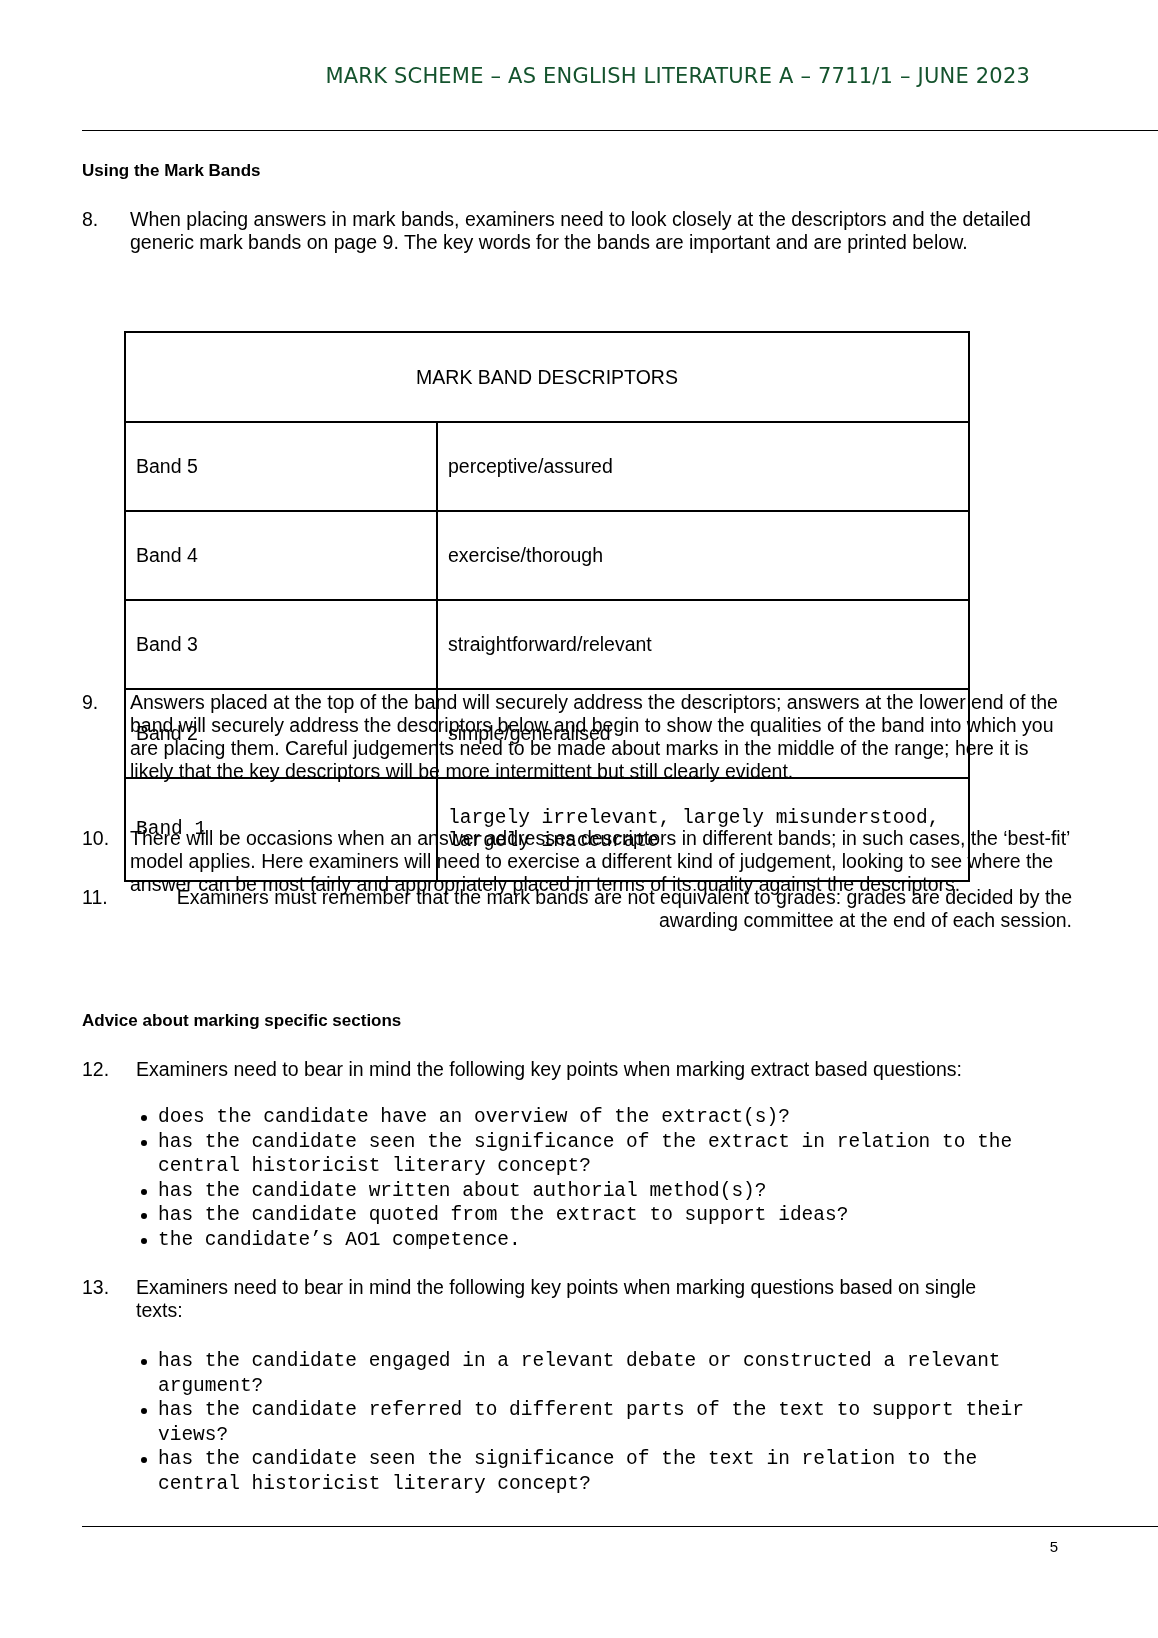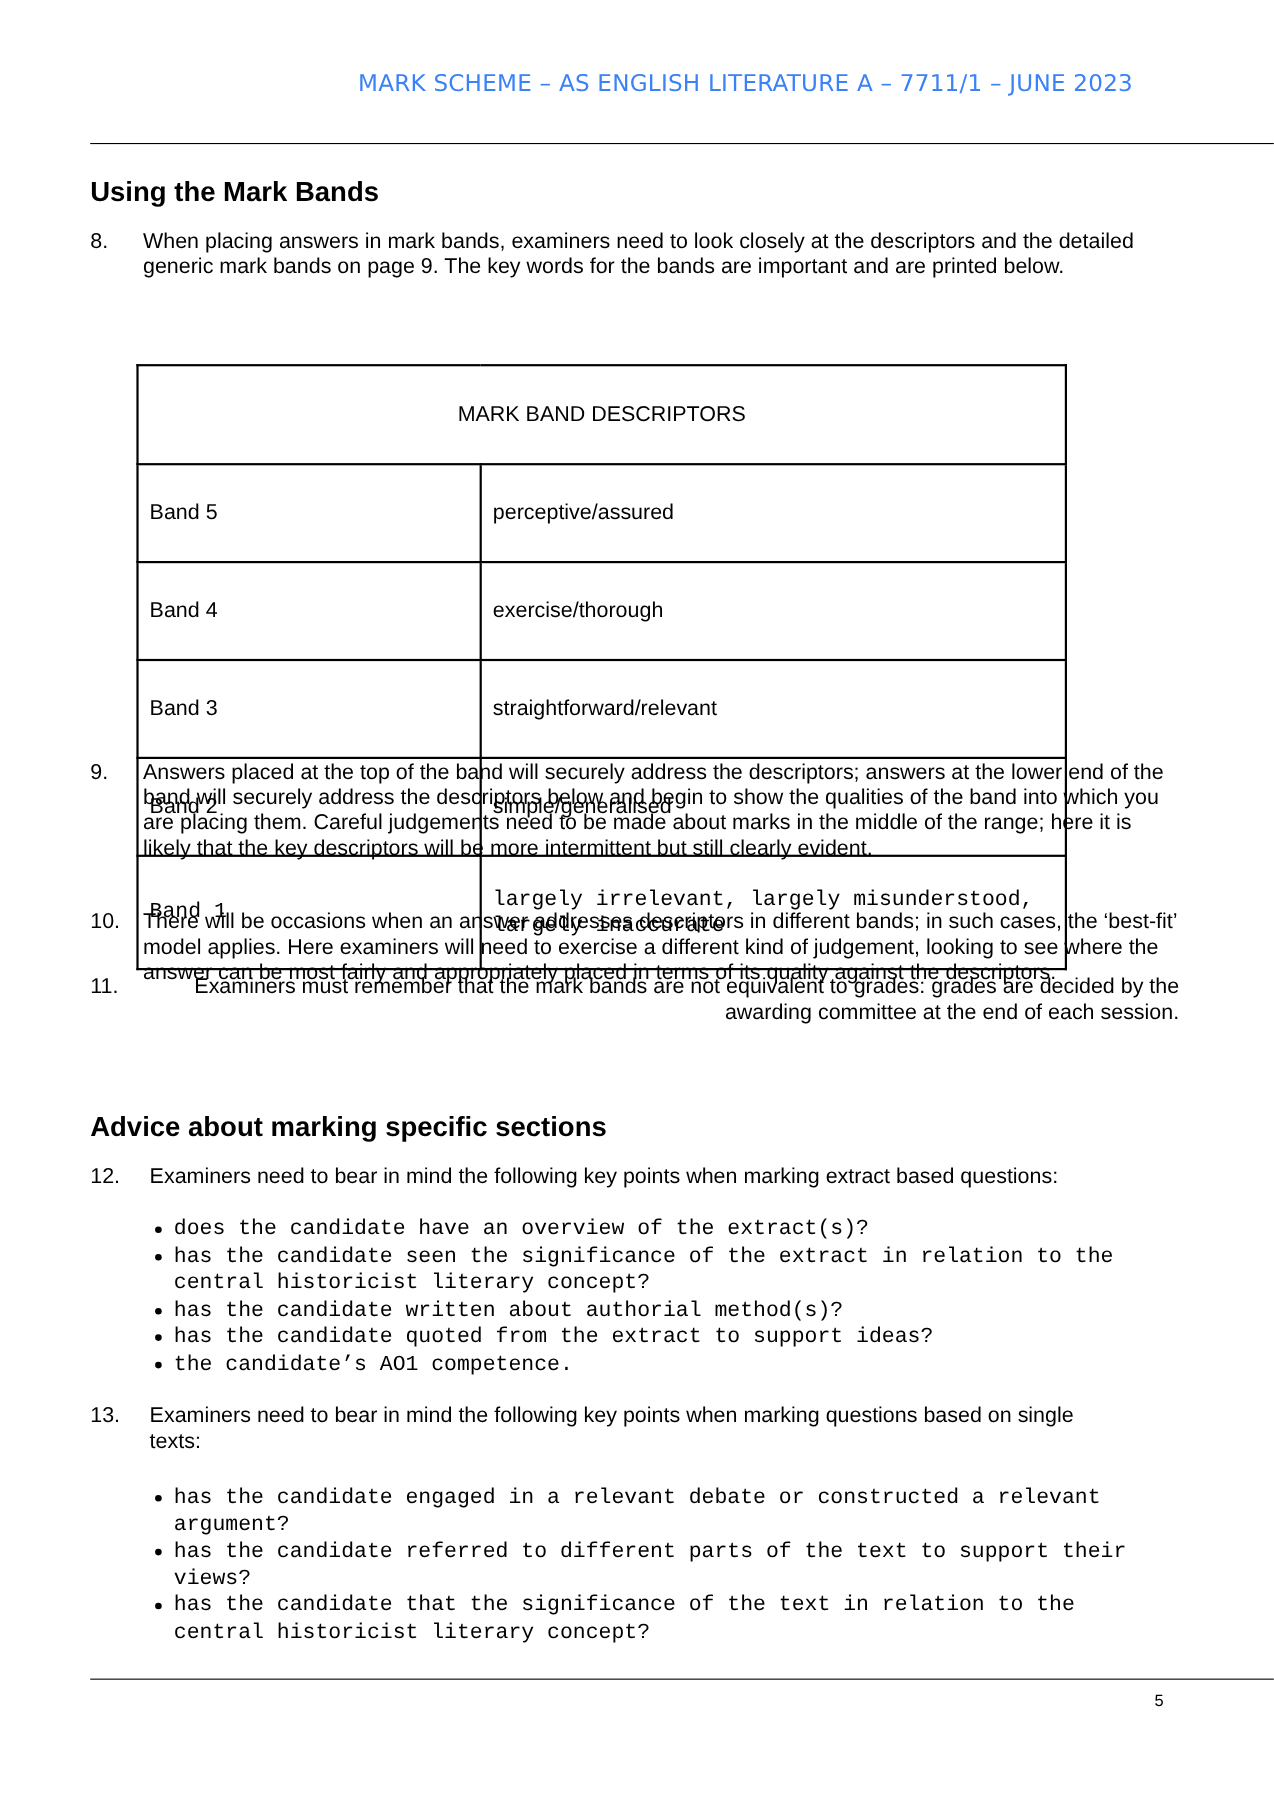--- a/index.html
+++ b/index.html
@@ -13,37 +13,37 @@
       overflow: hidden;
     }
     .header-title {
       position: absolute;
       right: 128px;
       top: 64px;
       font-family: "DejaVu Sans", sans-serif;
       font-size: 21px;
       letter-spacing: 0.2px;
       font-weight: normal;
-      color: #3b82f6;
+      color: #14532d;
     }
     .hrule {
       position: absolute;
       left: 82px;
       width: 1076px;
       height: 0;
       border-top: 1.5px solid #000;
     }
     .hrule.top { top: 130px; }
     .hrule.bottom { top: 1526px; }
 
     .section-heading {
       position: absolute;
       left: 82px;
       font-weight: bold;
-      font-size: 25px;
+      font-size: 17px;
     }
 
     .numbered {
       position: absolute;
       left: 82px;
       width: 990px;
       line-height: 23px;
     }
     .numbered .num {
       position: absolute;
@@ -180,17 +180,17 @@
 </ul>
 
 <div class="numbered wide" style="top:1276px;">
   <span class="num">13.</span>
   <div class="body" style="width:880px;">Examiners need to bear in mind the following key points when marking questions based on single texts:</div>
 </div>
 
 <ul class="bullets" style="top:1349px;">
   <li>has the candidate engaged in a relevant debate or constructed a relevant argument?</li>
   <li>has the candidate referred to different parts of the text to support their views?</li>
-  <li style="width:840px;">has the candidate that the significance of the text in relation to the central historicist literary concept?</li>
+  <li style="width:840px;">has the candidate seen the significance of the text in relation to the central historicist literary concept?</li>
 </ul>
 
 <div class="hrule bottom"></div>
 <div class="page-number">5</div>
 
 </body></html>

